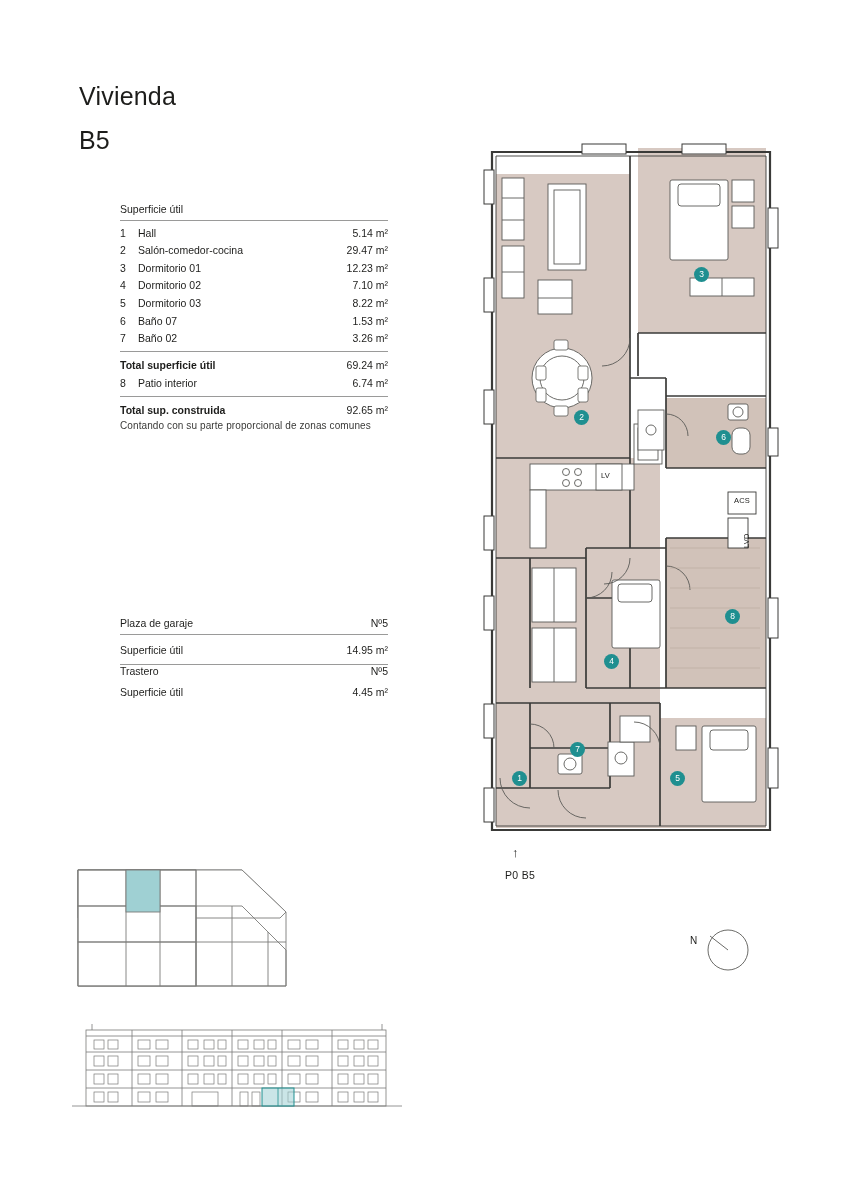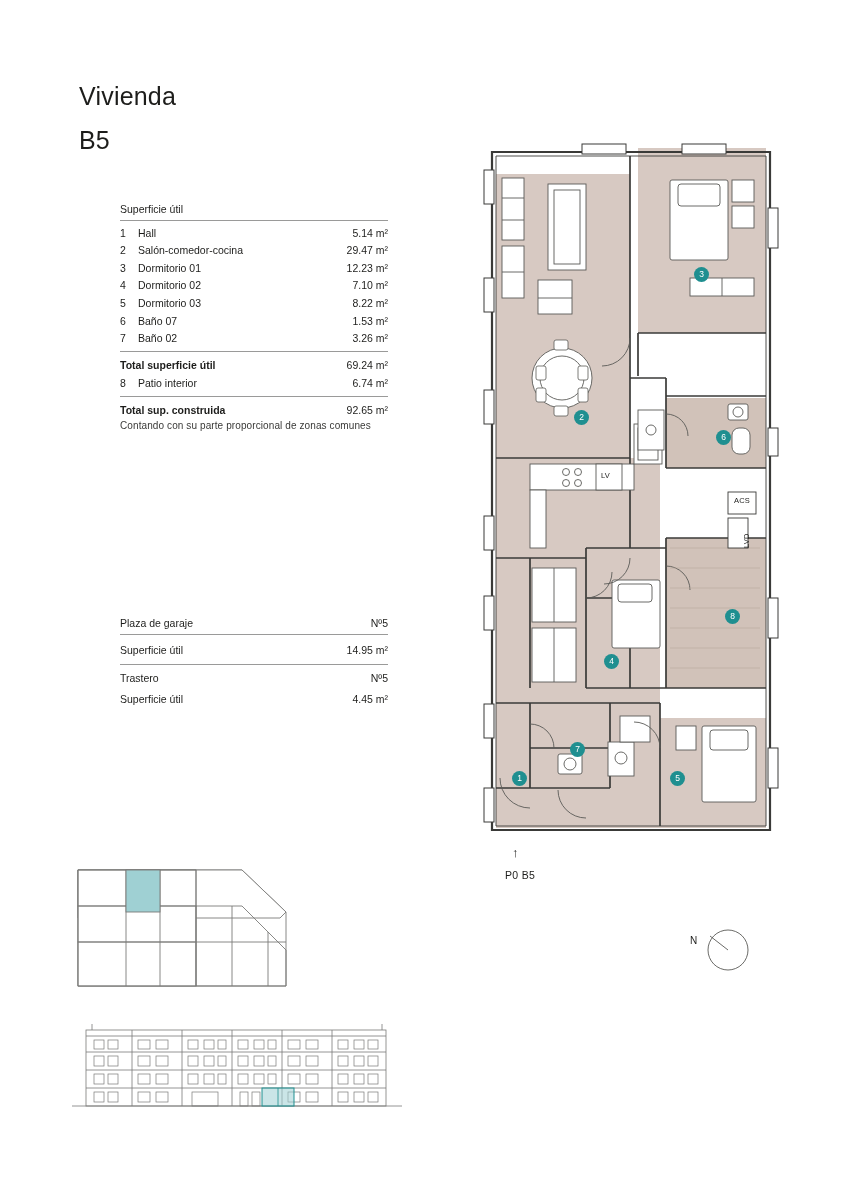--- a/index.html
+++ b/index.html
@@ -86,21 +86,20 @@
     margin-top: 4px;
     letter-spacing: .1px;
   }
 
   .sep-row {
     display: flex;
     align-items: baseline;
     font-size: 10.5px;
     border-top: 1px solid #9a9a99;
     margin-top: 8px;
-    padding-top: 7px;
   }
   .sep-row .label { flex: 1 1 auto; }
   .sep-row .val { text-align: right; }
 
   .plain-row {
     display: flex;
     align-items: baseline;
     font-size: 10.5px;
     margin-top: 9px;
   }

